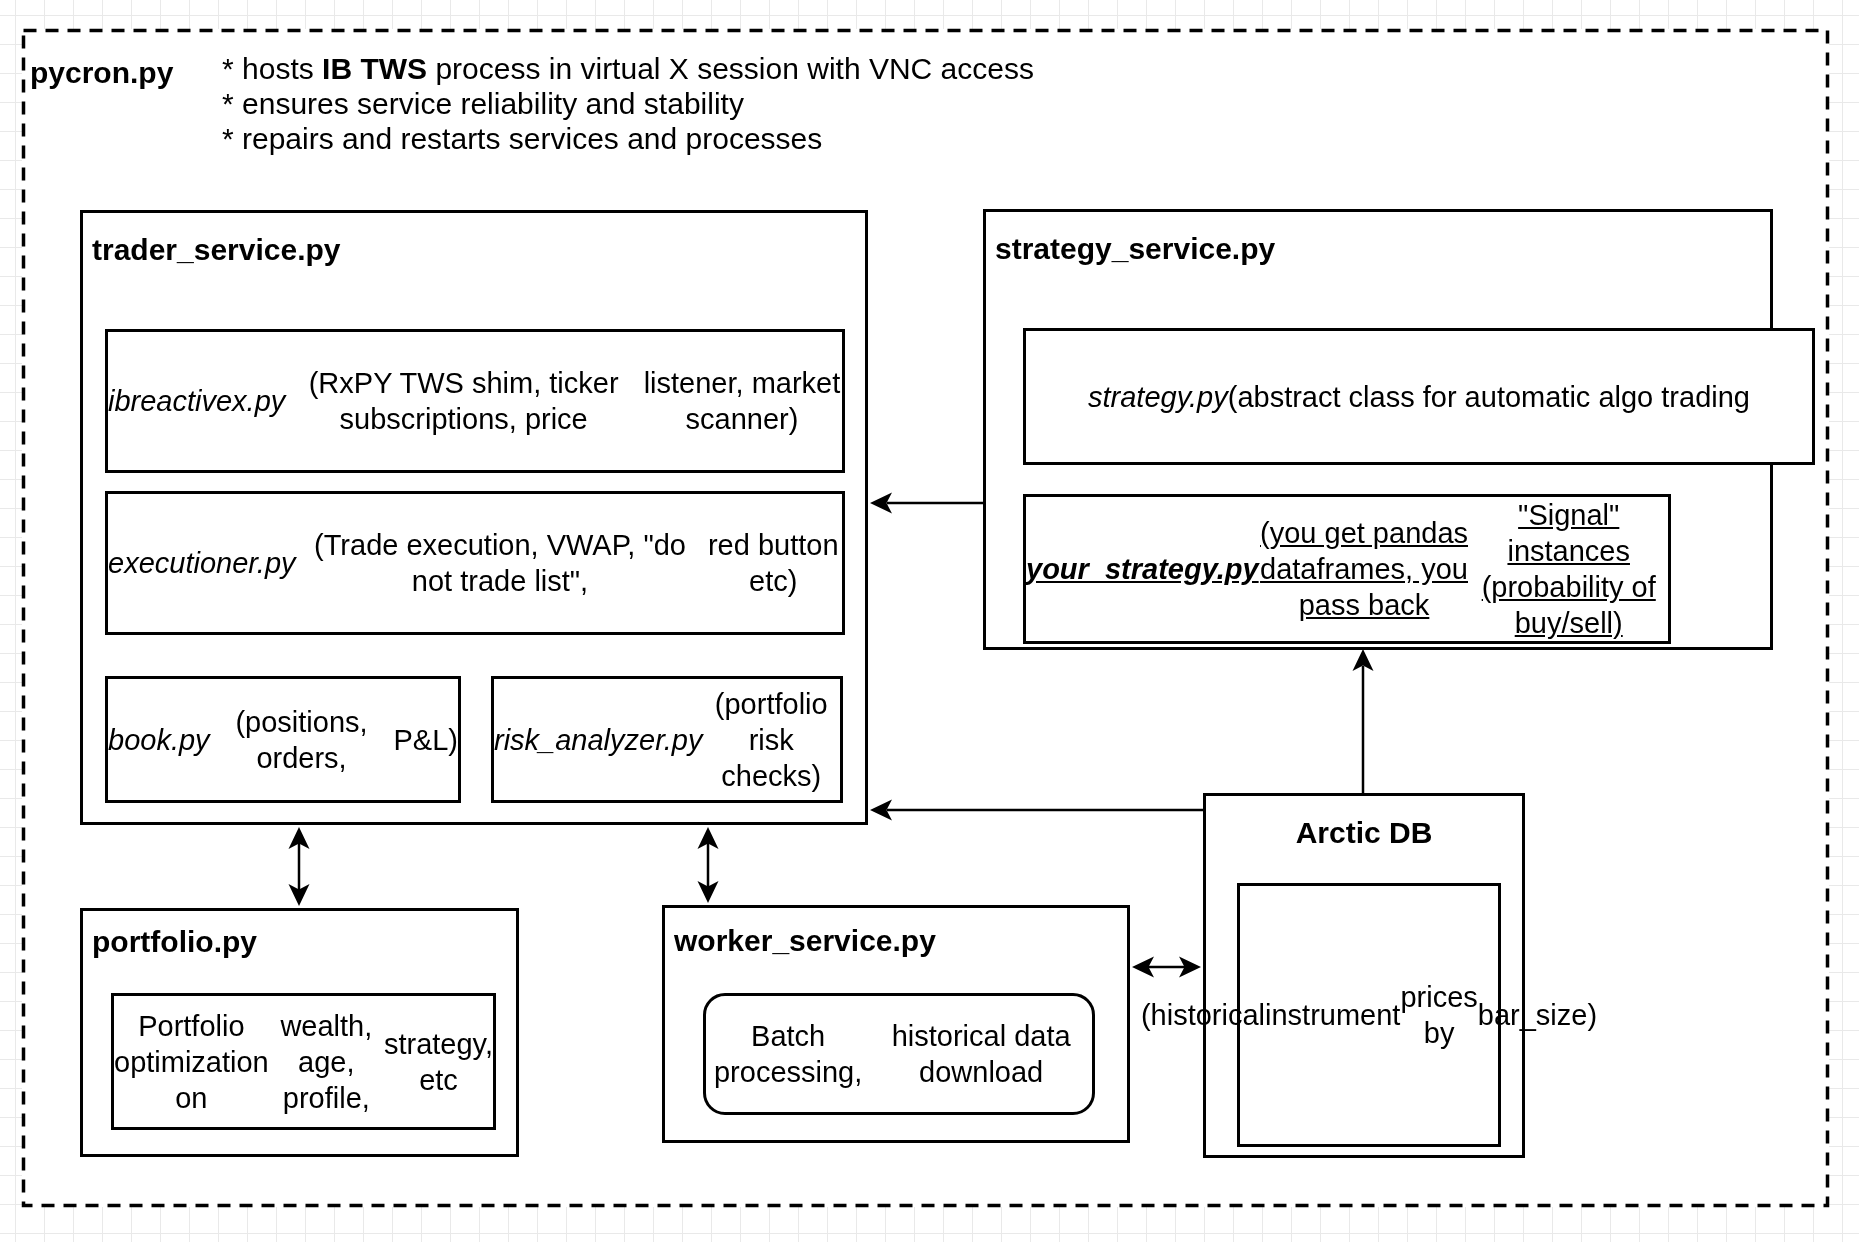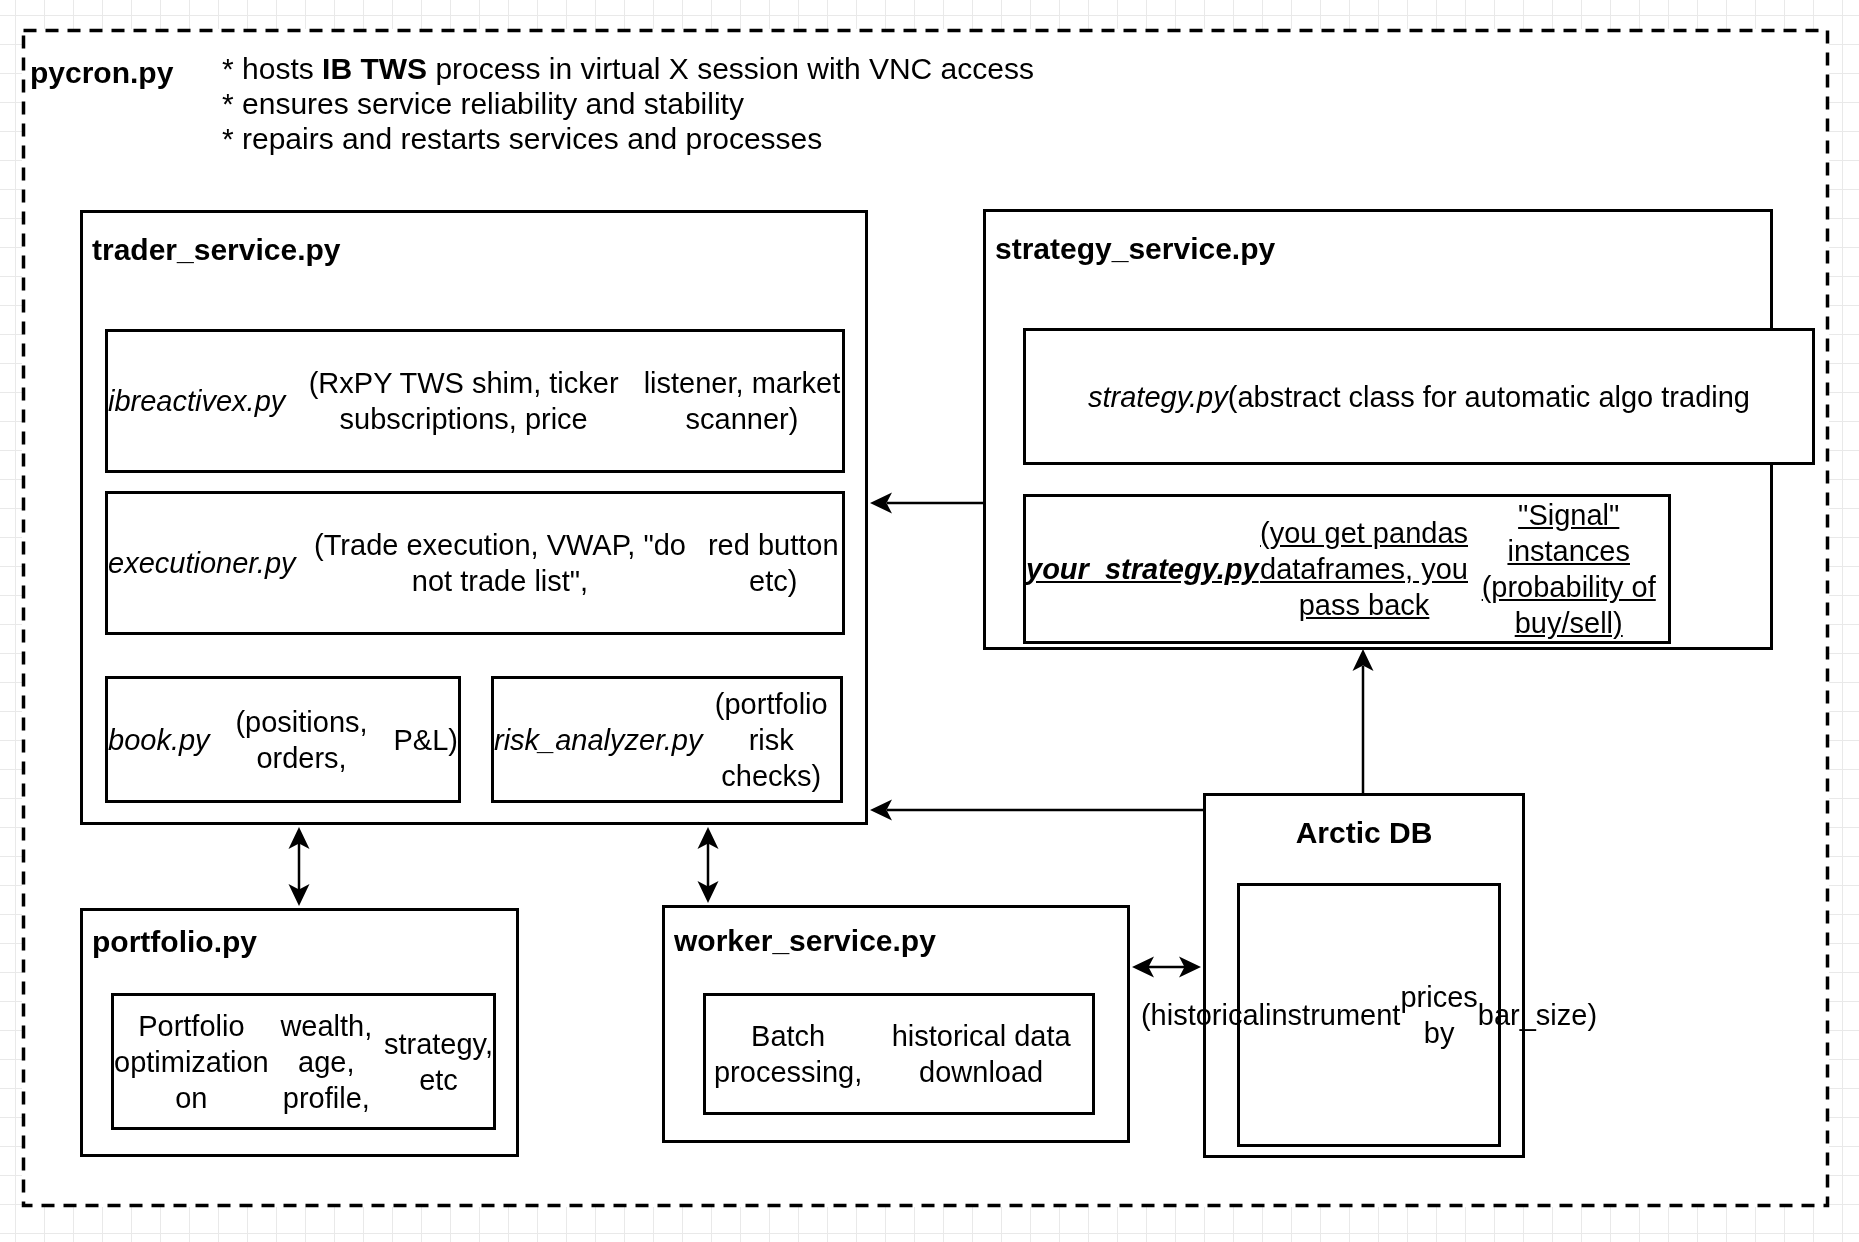--- a/index.html
+++ b/index.html
@@ -140,21 +140,21 @@
     <div class="node-label" style="top:14px;">portfolio.py</div>
     <div class="module" style="left:28px; top:82px; width:385px; height:137px;">
       <div>Portfolio optimization on</div>
       <div>wealth, age, profile,</div>
       <div>strategy, etc</div>
     </div>
   </div>
 
   <div class="node" style="left:662px; top:905px; width:468px; height:238px;">
     <div class="node-label" style="top:16px;">worker_service.py</div>
-    <div class="module" style="left:38px; top:85px; width:392px; height:122px;">
+    <div class="module" style="left:38px; top:85px; width:392px; height:122px;border-radius:22px;">
       <div>Batch processing,</div>
       <div>historical data download</div>
     </div>
   </div>
 
   <div class="node" style="left:1203px; top:793px; width:322px; height:365px;">
     <div class="node-label-center">Arctic DB</div>
     <div class="module" style="left:31px; top:87px; width:264px; height:264px;">
       <div>(historical</div>
       <div>instrument</div>

